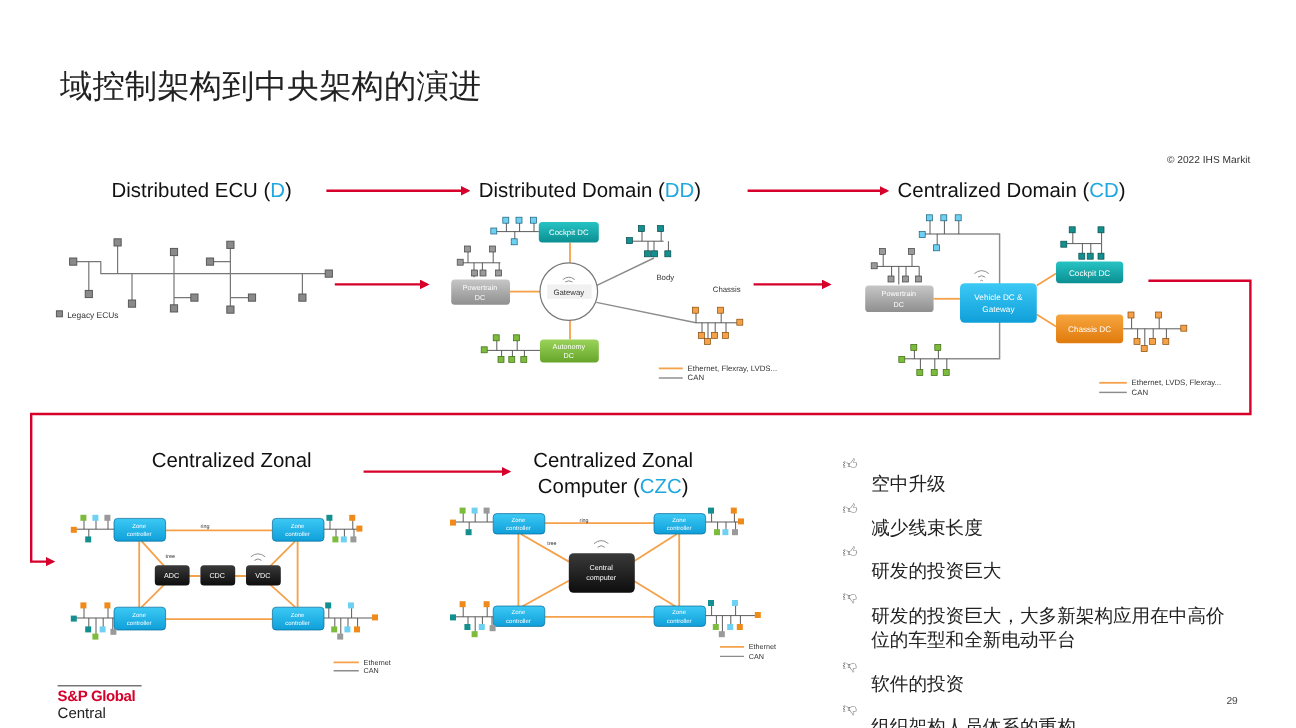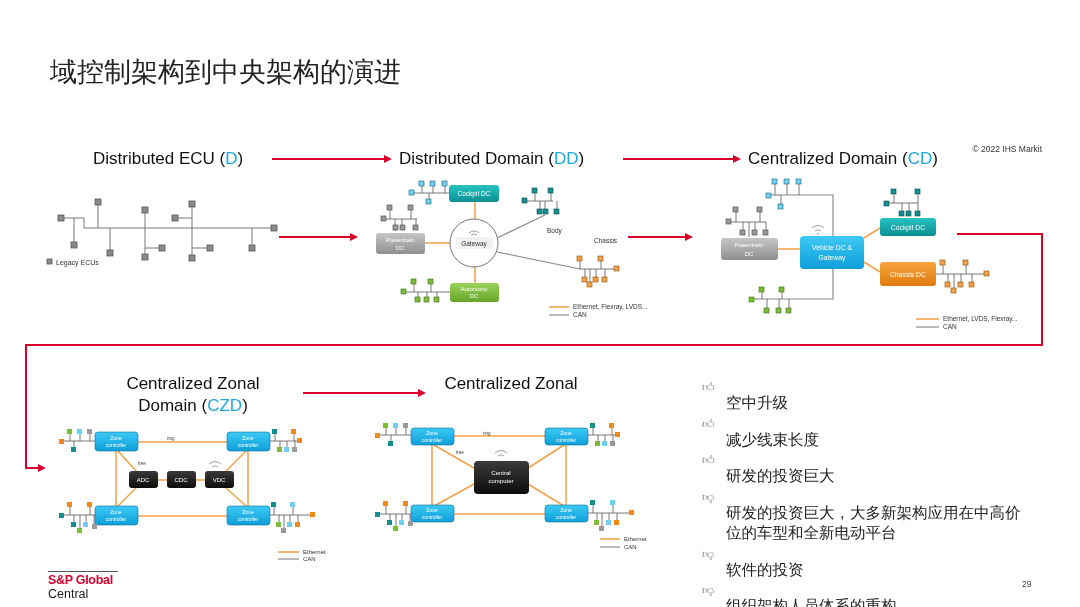--- a/index.html
+++ b/index.html
@@ -1,19 +1,19 @@
 <!DOCTYPE html>
 <html><head>
 <meta charset="utf-8">
 <style>
   html, body { margin:0; padding:0; background:#ffffff; }
   body { width:1080px; height:607px; position:relative; overflow:hidden; font-family:"Liberation Sans", sans-serif; color:#1a1a1a; }
   .abs { position:absolute; }
   #page-title { left:50px; top:54px; font-size:27px; font-family:"DejaVu Sans", sans-serif; font-weight:normal; color:#222; letter-spacing:0px;text-align:right; }
-  #copyright { right:38px; top:128px; font-size:8.5px; color:#333;margin-top:16px; }
+  #copyright { right:38px; top:128px; font-size:8.5px; color:#333; }
   .stage-title { font-weight:normal; font-size:17px; color:#111; white-space:nowrap; }
   .stage-title.center { text-align:center; line-height:22px; }
   .abbr { color:#1fa7e0; }
   svg#diagram { position:absolute; left:0; top:0; }
   .box-label { font-family:"Liberation Sans", sans-serif; fill:#ffffff; text-anchor:middle; }
   .small-txt { font-family:"Liberation Sans", sans-serif; fill:#333; }
   #bullets { left:702px; top:377px; font-family:"DejaVu Sans", sans-serif; font-size:15.5px; color:#222; line-height:20.5px; }
   #bullets .bl { display:flex; align-items:flex-start; }
   #bullets .ic { width:24px; flex:none; color:#777; font-size:12px; line-height:20.5px; }
   #bullets .tx { width:300px;margin-top:16px; }
@@ -33,24 +33,24 @@
   <span>Distributed ECU (</span><span class="abbr">D</span><span>)</span>
 </div>
 <div class="abs stage-title" style="left:399px; top:149px;">
   <span>Distributed Domain (</span><span class="abbr">DD</span><span>)</span>
 </div>
 <div class="abs stage-title" style="left:748px; top:149px;text-align:center;">
   <span>Centralized Domain (</span><span class="abbr">CD</span><span>)</span>
 </div>
 <div class="abs stage-title center" style="left:100px; top:373px; width:186px;">
   <div>Centralized Zonal</div>
-  <div><span>Domain (</span><span class="abbr">CZD</span><span>)</span></div>
 </div>
 <div class="abs stage-title center" style="left:418px; top:373px; width:186px;">
   <div>Centralized Zonal</div>
+  <div><span>Computer (</span><span class="abbr">CZC</span><span>)</span></div>
 </div>
 
 <svg id="diagram" width="1080" height="607" viewBox="0 0 1080 607">
   <defs>
     <marker id="arrowRed" markerWidth="8" markerHeight="8" refX="6" refY="4" orient="auto" markerUnits="userSpaceOnUse">
       <path d="M0,0 L8,4 L0,8 z" fill="#d6002a"></path>
     </marker>
     <linearGradient id="gTeal" x1="0" y1="0" x2="0" y2="1">
         <stop offset="0" stop-color="#27c3c3"></stop>
         <stop offset="1" stop-color="#0b8f92"></stop>

